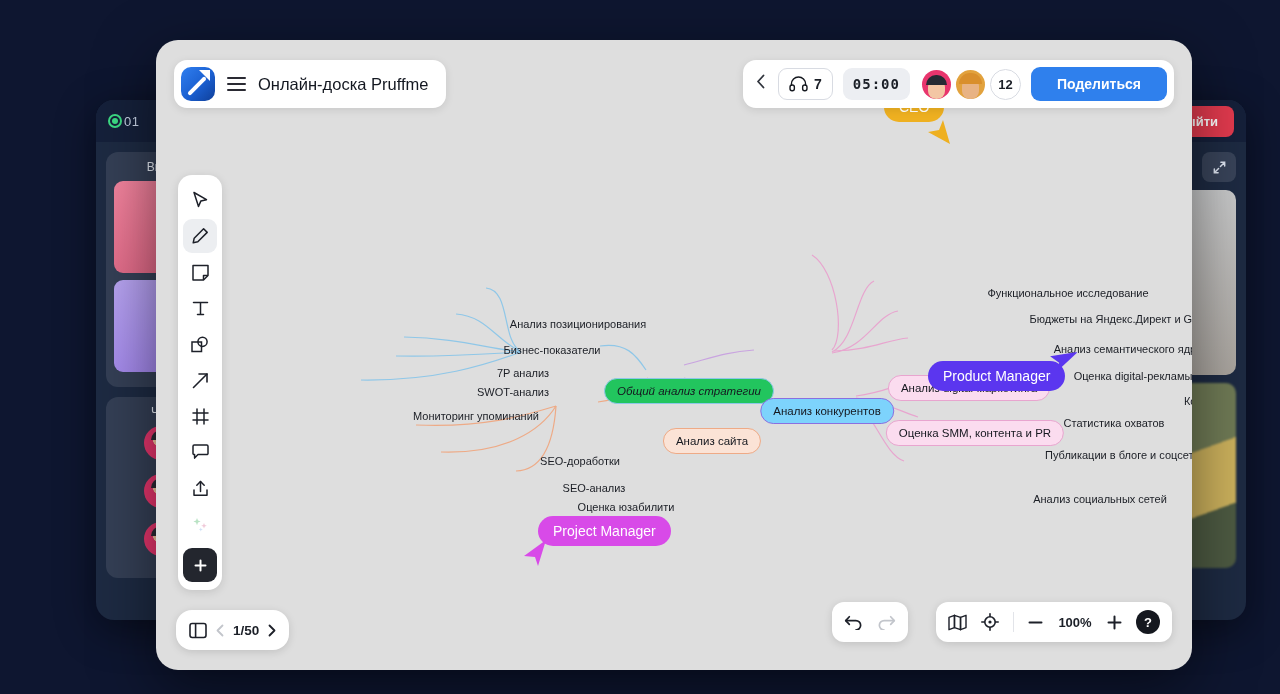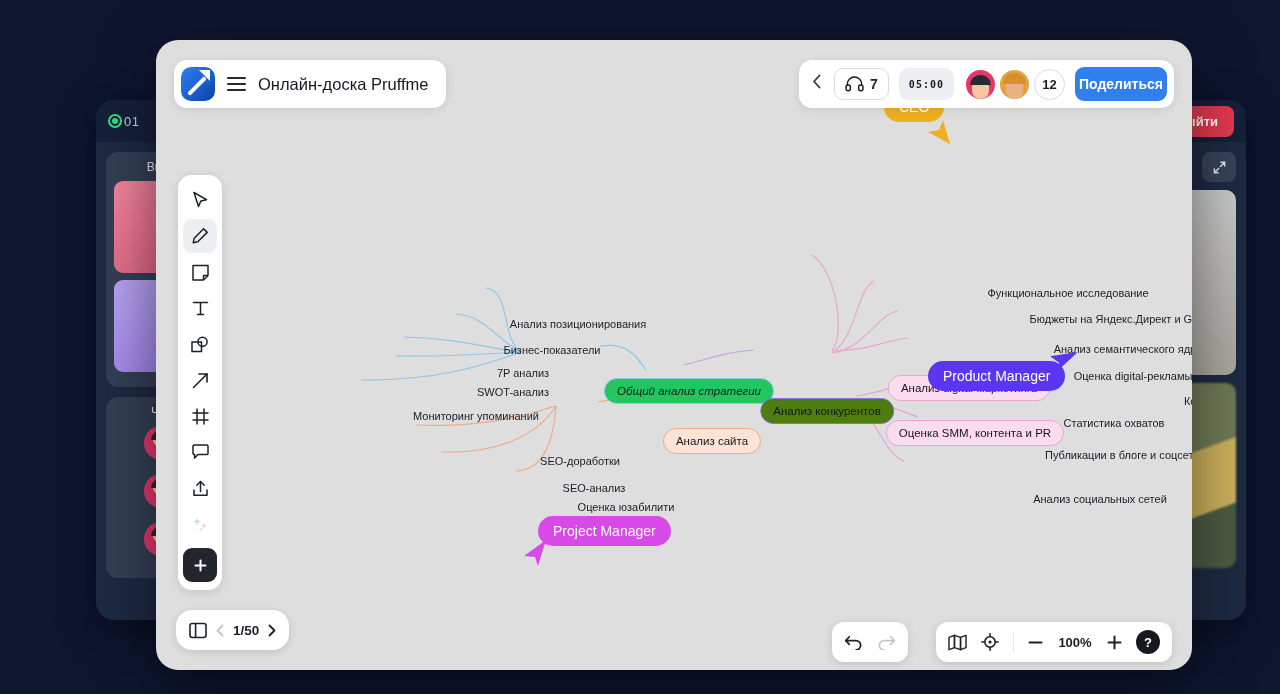--- a/index.html
+++ b/index.html
@@ -99,37 +99,37 @@
     height: 48px; background: #fff; border-radius: 13px;
     display: flex; align-items: center; gap: 10px; padding: 0 7px 0 10px;
     box-shadow: 0 2px 8px rgba(0,0,0,.10);
   }
   .chev { color: #30343d; font-size: 17px; cursor: pointer; padding: 0 3px; }
   .pill-box {
     height: 32px; border-radius: 9px; display: flex; align-items: center; gap: 6px;
     padding: 0 10px; font-size: 14px; color: #1b1f27; font-weight: 600;
   }
   .pill-box.outline { border: 1.4px solid #d8dbe2; }
-  .pill-box.grey { background: #eceef2; font-family: "DejaVu Sans Mono", monospace; letter-spacing: 1px; font-size: 10px; }
+  .pill-box.grey { background: #eceef2; font-family: "DejaVu Sans Mono", monospace; letter-spacing: 1px; font-size: 14px; }
   .avatars { display: flex; align-items: center; gap: 5px; margin-left: 2px; }
   .av { width: 29px; height: 29px; border-radius: 50%; position: relative; overflow: hidden; }
   .av.a { background: #e8356d; }
   .av.a::before{content:"";position:absolute;left:6px;top:9px;width:17px;height:20px;background:#f3c6a4;border-radius:8px;}
   .av.a::after{content:"";position:absolute;left:4px;top:5px;width:21px;height:10px;background:#262a33;border-radius:10px 10px 0 0;}
   .av.b { background: #e2a23d; }
   .av.b::before{content:"";position:absolute;left:6px;top:8px;width:17px;height:21px;background:#e8b384;border-radius:8px;}
   .av.b::after{content:"";position:absolute;left:3px;top:3px;width:23px;height:11px;background:#d98f2c;border-radius:11px 11px 0 0;}
   .count-circle {
     width: 31px; height: 31px; border-radius: 50%; border: 1.4px solid #d8dbe2;
     display: flex; align-items: center; justify-content: center;
     font-size: 13px; font-weight: 700; color: #1b1f27;
   }
   .share-btn {
     background: #2f80ed; color: #fff; border: none; border-radius: 9px;
-    height: 34px; padding: 0 4px; font-size: 14px; font-weight: 600; cursor: pointer;
+    height: 34px; padding: 0 26px; font-size: 14px; font-weight: 600; cursor: pointer;
     font-family: "Liberation Sans", sans-serif;
   }
 
   
   .tool-rail {
     position: absolute; left: 22px; top: 135px;
     width: 44px; background: #fff; border-radius: 14px;
     padding: 8px 0; display: flex; flex-direction: column; align-items: center; gap: 2px;
     box-shadow: 0 2px 10px rgba(0,0,0,.12);
   }
@@ -143,42 +143,42 @@
 
   
   .canvas { position: absolute; inset: 0; }
   .node {
     position: absolute; transform: translate(-50%,-50%);
     font-size: 11.5px; color: #15181f; white-space: nowrap;
   }
   .node.pill { padding: 6px 12px; border-radius: 14px; }
   .node.blue   { background: #22c55e; border: 1.2px solid #8fc7e8; font-style: italic; }
   .node.orange { background: #fbe3d6; border: 1.2px solid #eeaa86; }
-  .node.purple { background: #4d7c0f; border: 1.3px solid #8a6fe0; }
+  .node.purple { background: #7dd3fc; border: 1.3px solid #8a6fe0; }
   .node.pink   { background: #fbdcef; border: 1.2px solid #e8a5cf; }
   .node.plain  { font-size: 11px; color: #1b1e25; }
 
   
   .cursor-label {
     position: absolute; padding: 7px 15px; border-radius: 16px;
     color: #fff; font-size: 14px; font-weight: 500; white-space: nowrap;
   }
   .cursor-label.ceo { background: #eeb021; }
   .cursor-label.pm  { background: #d84ae8; }
   .cursor-label.prod{ background: #5b36ef; }
 
   
   .bottom-left {
     position: absolute; left: 20px; bottom: 20px;
     height: 40px; background: #fff; border-radius: 16px;
     display: flex; align-items: center; gap: 9px; padding: 0 13px;
     box-shadow: 0 2px 9px rgba(0,0,0,.13);
   }
   .page-num { font-size: 13.5px; font-weight: 600; color: #1b1f27; }
-  .bottom-right { position: absolute; right: 20px; bottom: 8px; display: flex; gap: 28px; }
+  .bottom-right { position: absolute; right: 20px; bottom: 28px; display: flex; gap: 28px; }
   .bar {
     height: 40px; background: #fff; border-radius: 12px;
     display: flex; align-items: center; padding: 0 12px; gap: 14px;
     box-shadow: 0 2px 9px rgba(0,0,0,.13);
   }
   .zoom-val { font-size: 13px; font-weight: 700; color: #1b1f27; min-width: 36px; text-align: center; }
   .icon-btn { cursor: pointer; display: flex; align-items: center; justify-content: center; color: #1d2029; }
   .icon-btn.disabled { color: #c2c5cb; }
   .help-dot {
     width: 24px; height: 24px; border-radius: 50%; background: #15181f; color: #fff;

